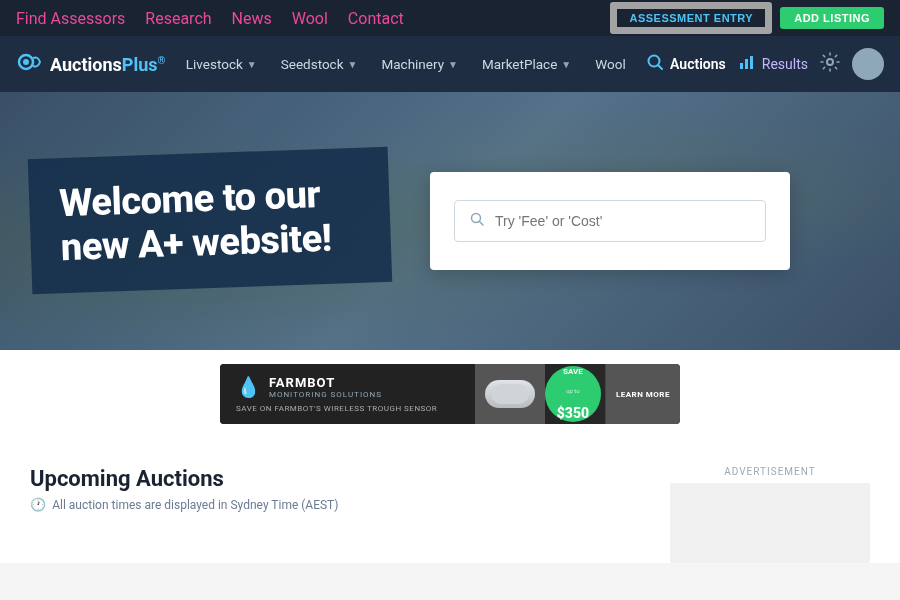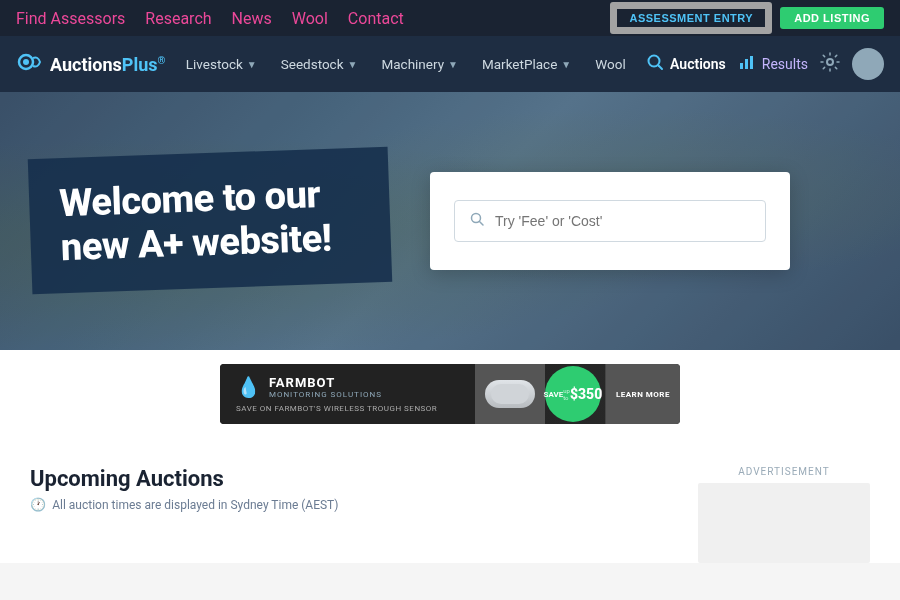--- a/index.html
+++ b/index.html
@@ -237,25 +237,26 @@
       letter-spacing: 0.5px;
       text-transform: uppercase;
       margin-top: 2px;
     }
     .farmbot-save {
       background: #2ecc71;
       border-radius: 50%;
       width: 56px;
       height: 56px;
       display: flex;
-      flex-direction: row;
+      flex-direction: column;
       align-items: center;
       justify-content: center;
       margin-right: 4px;
       flex-shrink: 0;
+      gap: 11px;
     }
     .save-top { color: white; font-size: 8px; font-weight: 600; }
     .save-upto { color: rgba(255,255,255,0.7); font-size: 6px; }
     .save-amount { color: white; font-size: 14px; font-weight: 800; }
     .learn-more-btn {
       background: #555;
       color: white;
       font-size: 8px;
       font-weight: 700;
       padding: 6px 10px;
@@ -284,21 +285,21 @@
     }
     .time-notice {
       display: flex;
       align-items: center;
       gap: 6px;
       color: #6b7c93;
       font-size: 12px;
     }
     .clock-icon { font-size: 13px; }
     .ad-placeholder {
-      width: 172px;
+      width: 200px;
       flex-shrink: 0;
     }
     .advertisement-label {
       color: #9aabb8;
       font-size: 10px;
       letter-spacing: 1px;
       text-transform: uppercase;
       text-align: center;
       margin-bottom: 6px;
     }

